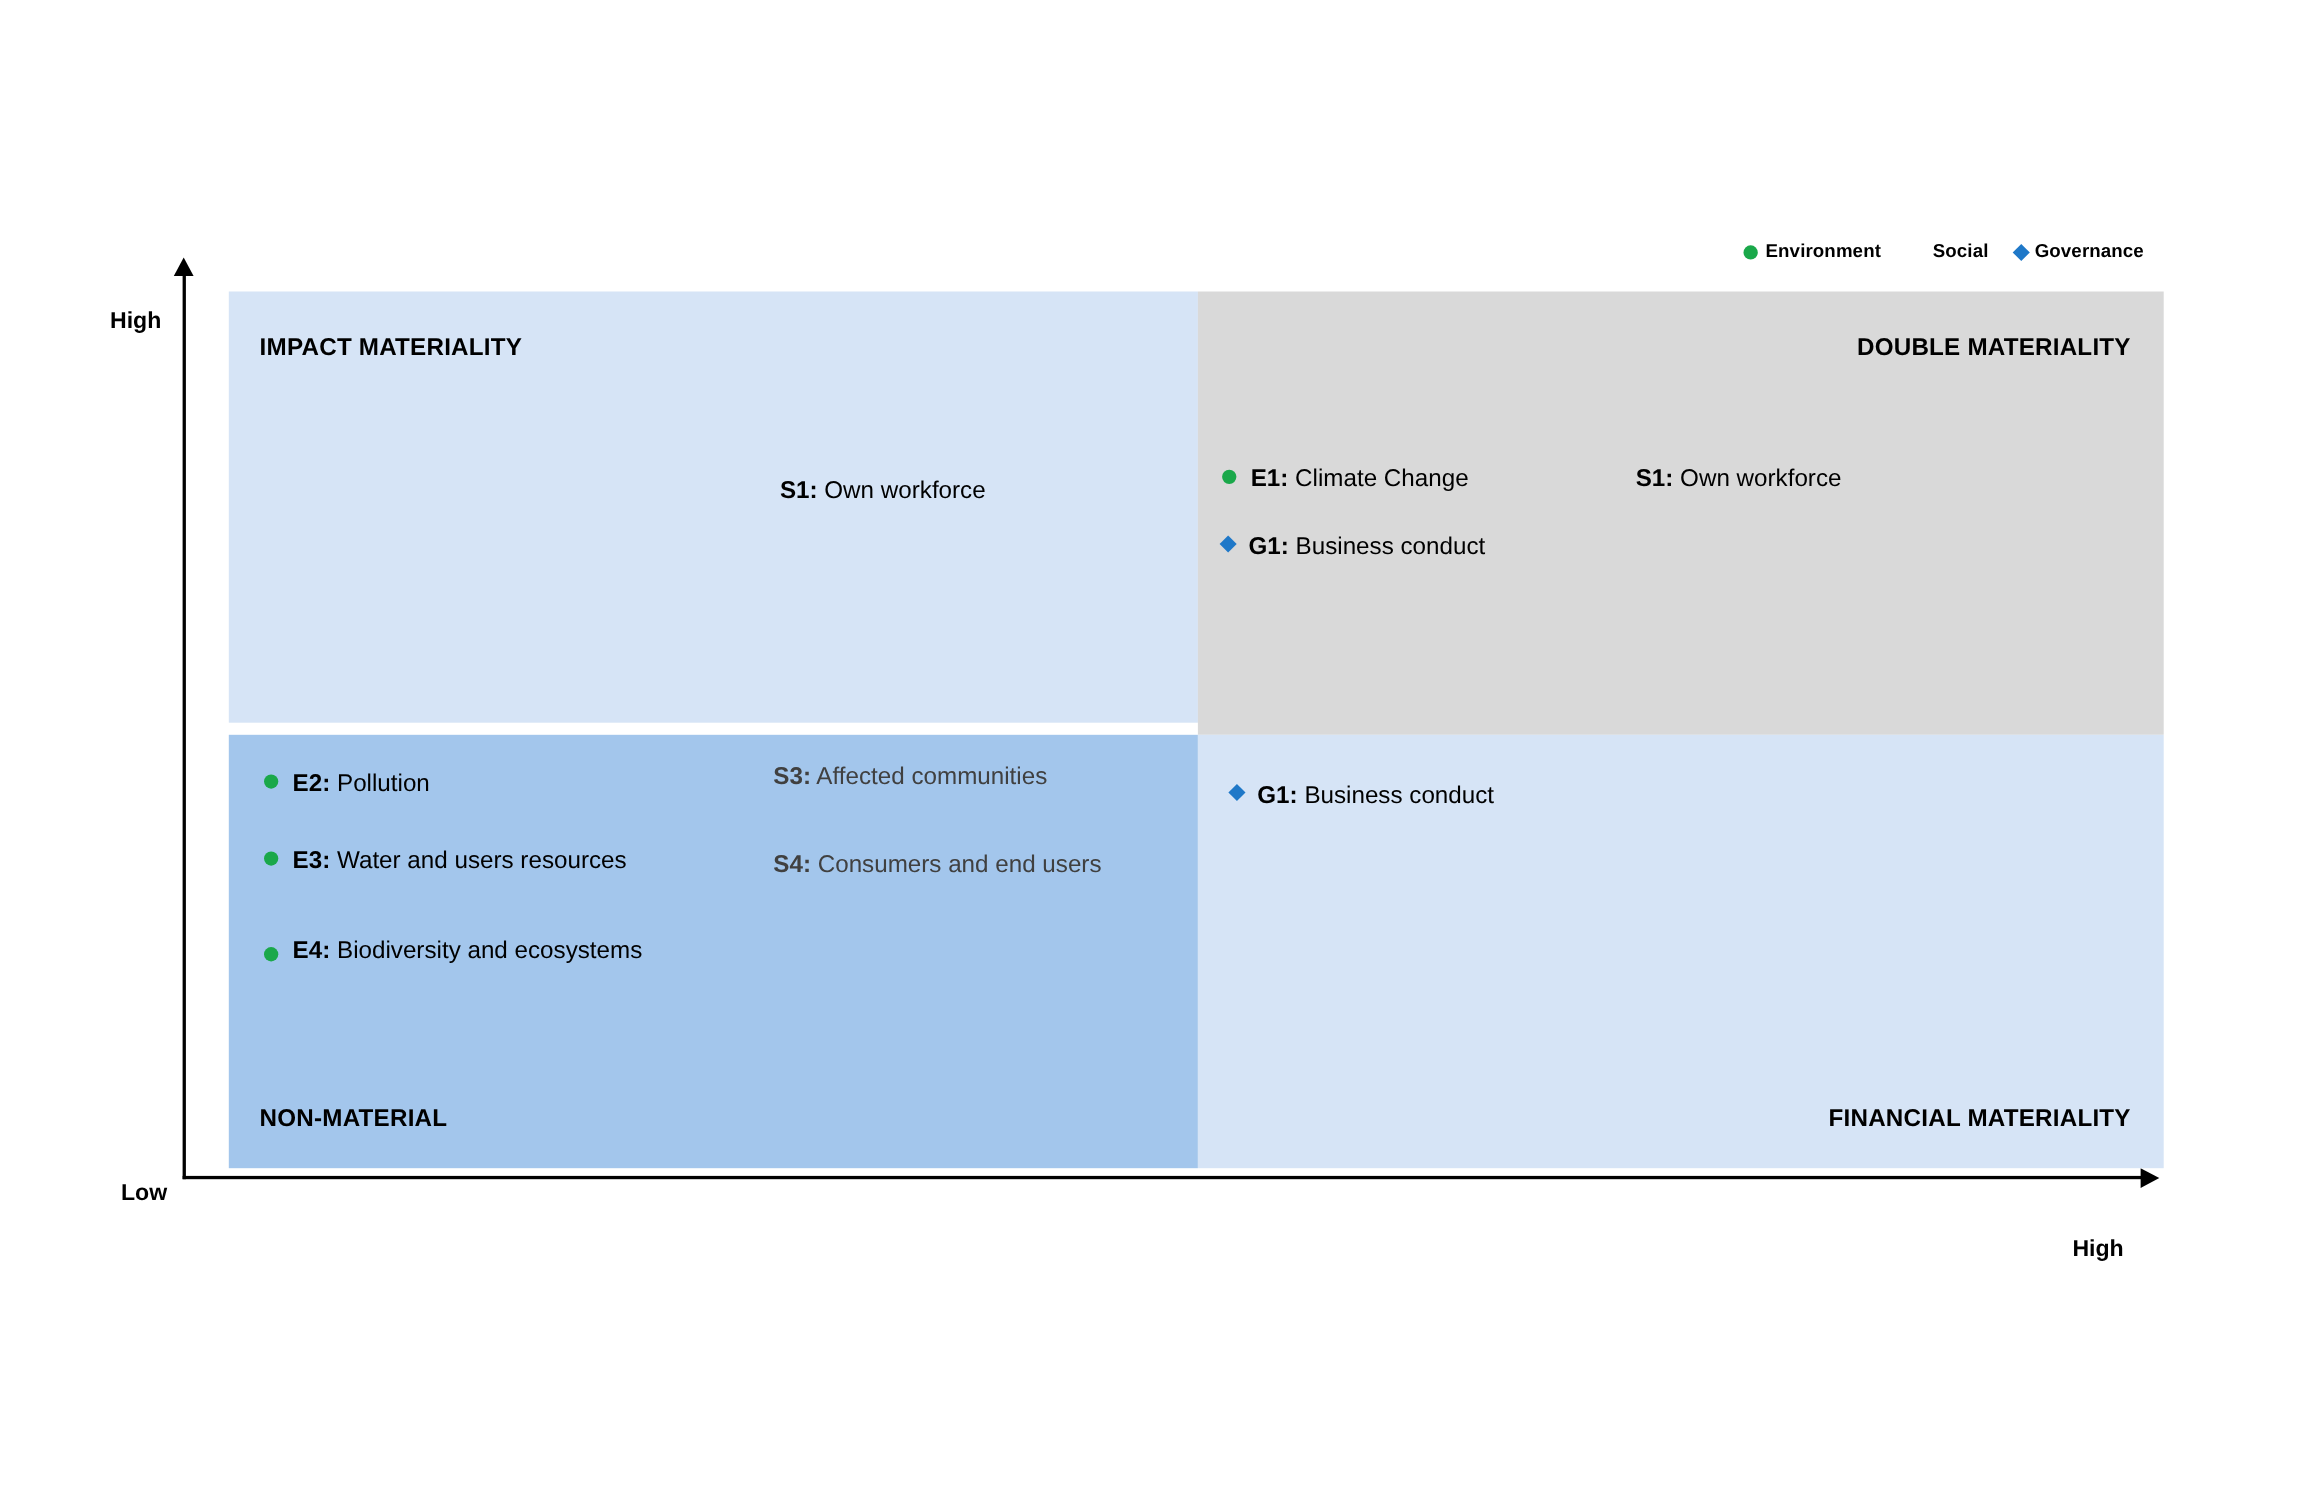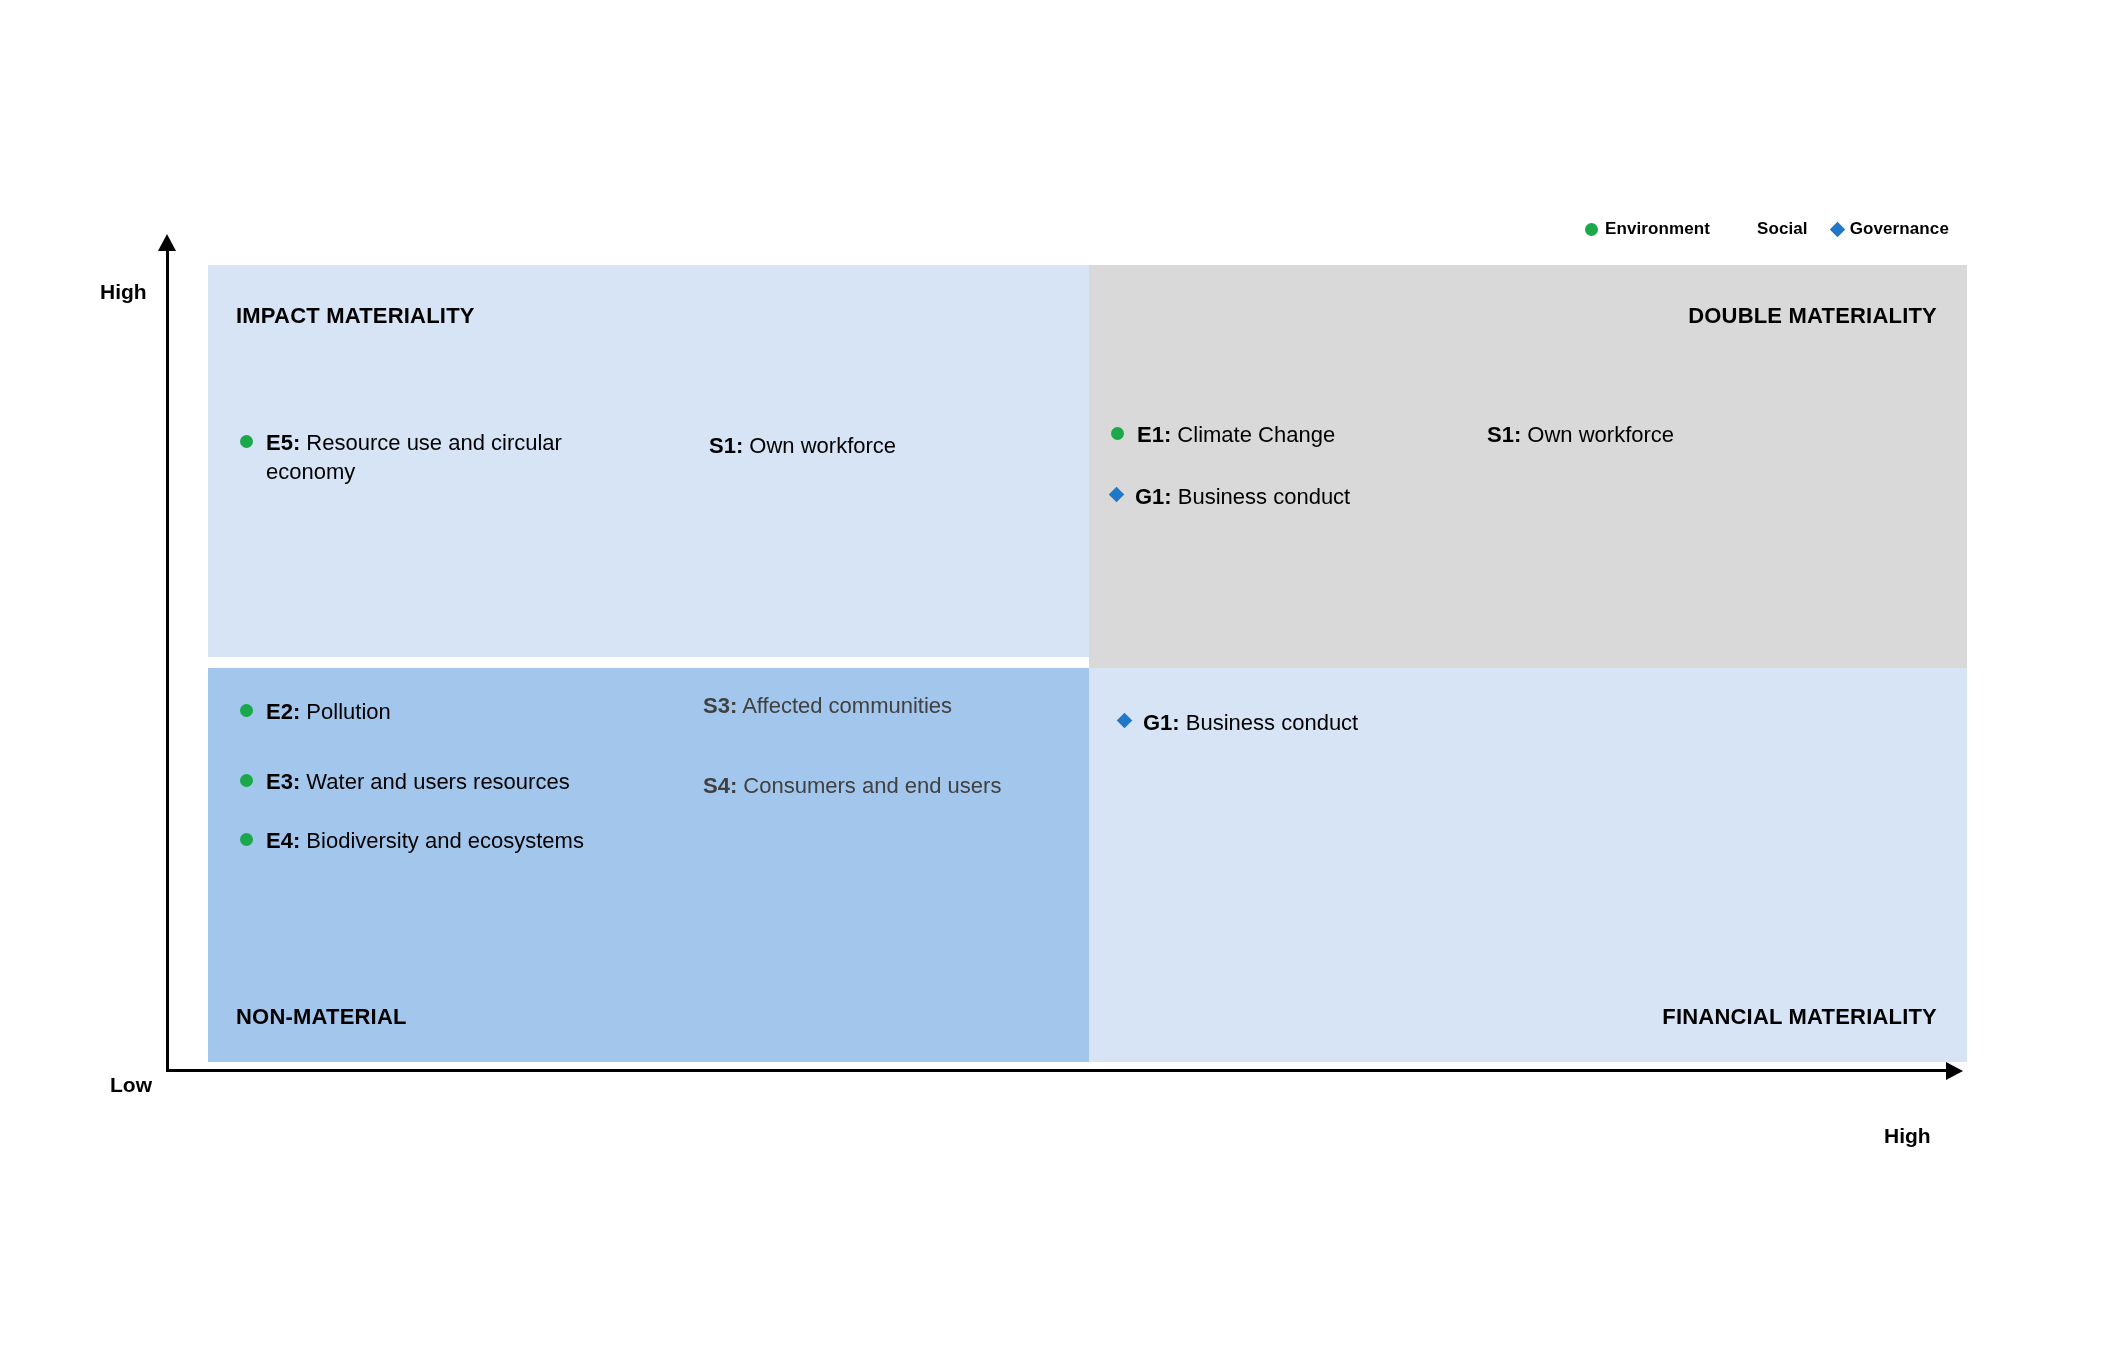--- a/index.html
+++ b/index.html
@@ -151,21 +151,21 @@
   
   #item-tl-e5 { left: 32px;  top: 163px; }
   #item-tl-s1 { left: 472px; top: 166px; }
   
   #item-tr-e1 { left: 22px;  top: 155px; }
   #item-tr-s1 { left: 369px; top: 155px; }
   #item-tr-g1 { left: 22px;  top: 217px; }
   
   #item-bl-e2 { left: 32px;  top: 29px; }
   #item-bl-e3 { left: 32px;  top: 99px; }
-  #item-bl-e4 { left: 32px;  top: 158px; }
+  #item-bl-e4 { left: 32px;  top: 181px; align-items: center; }
   #item-bl-s3 { left: 466px; top: 23px; }
   #item-bl-s4 { left: 466px; top: 103px; }
   
   #item-br-g1 { left: 30px;  top: 40px; }
 </style>
 </head>
 <body>
 
 <div id="legend">
   <div class="legend-entry">
@@ -189,24 +189,20 @@
 
 <div class="axis-label" id="label-y-high">High</div>
 <div class="axis-label" id="label-y-low">Low</div>
 <div class="axis-label" id="label-x-high">High</div>
 
 <div id="plot">
 
   <div class="quad" id="quad-tl" style="background: rgb(214, 228, 246);">
     <div class="quad-title qt-tl">IMPACT MATERIALITY</div>
 
-    <div class="item" id="item-tl-e5">
-      <span class="mk mk-circle" style="background: rgb(26, 168, 74);"></span>
-      <span class="item-text"><span class="item-code">E5:</span><span> Resource use and circular economy</span></span>
-    </div>
 
     <div class="item" id="item-tl-s1">
       <span class="mk mk-triangle" style="border-bottom-color: rgb(245, 160, 45);"></span>
       <span class="item-text"><span class="item-code">S1:</span><span> Own workforce</span></span>
     </div>
   </div>
 
   <div class="quad" id="quad-tr" style="background: rgb(217, 217, 217);">
     <div class="quad-title qt-tr">DOUBLE MATERIALITY</div>
 

